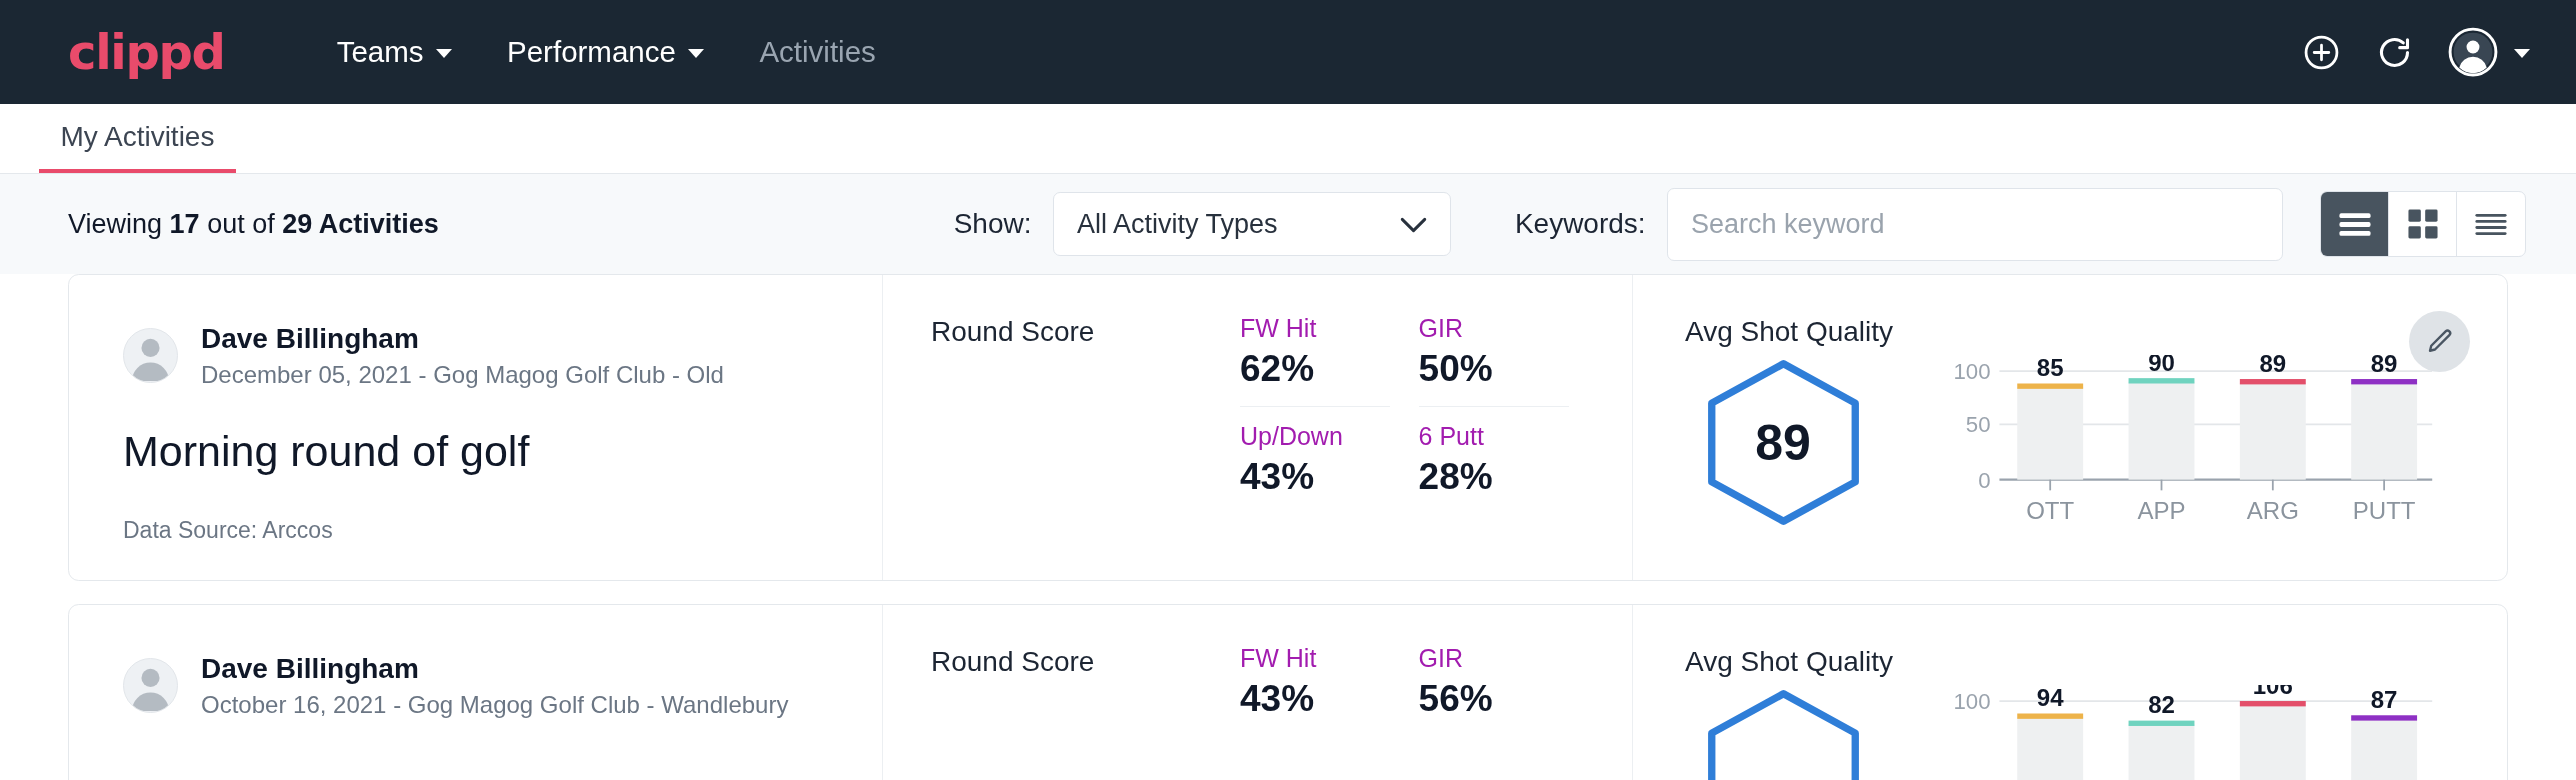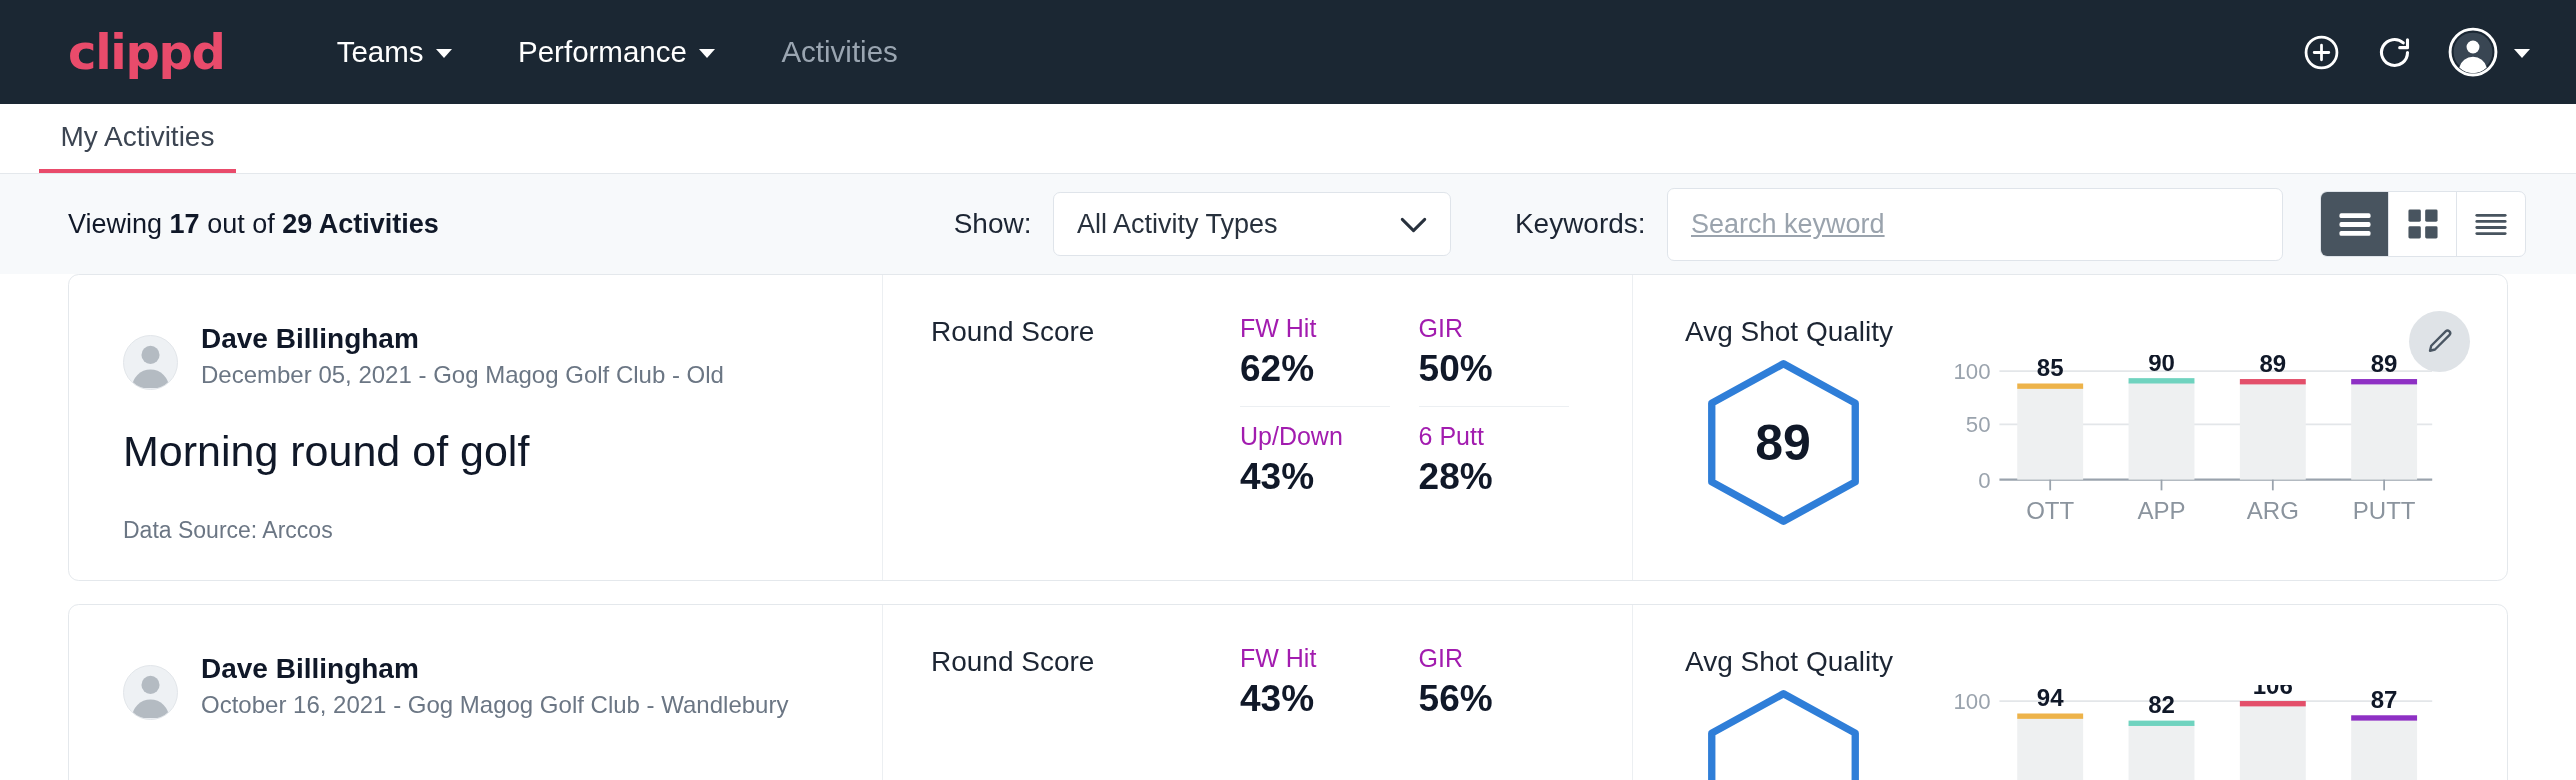--- a/index.html
+++ b/index.html
@@ -19,21 +19,21 @@
     padding: 0 46px 0 68px;
   }
   .logo {
     font-size: 48px;
     font-weight: 700;
     color: #e94b6b;
     letter-spacing: -1.3px;
     margin-right: 87px;
     font-family: "DejaVu Sans", sans-serif;
   }
-  .navitems { display: flex; align-items: center; gap: 16px; }
+  .navitems { display: flex; align-items: center; gap: 5px; }
   .navitem {
     display: flex; align-items: center; gap: 12.5px;
     color: #ffffff;
     font-size: 29.5px;
     padding: 0 25px;
     cursor: pointer;
     white-space: nowrap;
   }
   .navitem.muted { color: #9aa5b1; }
   .chev {
@@ -96,21 +96,20 @@
   .searchbox {
     width: 616px; height: 73px;
     background: #fff;
     border: 1.8px solid #dfe4ea;
     border-radius: 7.1px;
     display: flex; align-items: center;
     padding: 0 23px;
     font-size: 27px; color: #9aa3ad;
     margin-right: 37px;
     cursor: text;
-    text-decoration: underline;
   }
   .viewtoggle {
     display: flex;
     border: 1.8px solid #dfe4ea;
     border-radius: 7.1px;
     overflow: hidden;
     background: #fff;
   }
   .vt {
     width: 68px; height: 64px;
@@ -131,21 +130,21 @@
     align-items: stretch;
     margin-bottom: 23px;
     position: relative;
     height: 307px;
   }
   .col-info {
     width: 814px;
     padding: 46px 54px 0 54px;
     border-right: 1.8px solid #eceff2;
   }
-  .person { display: flex; align-items: flex-end; gap: 23px; }
+  .person { display: flex; align-items: center; gap: 23px; }
   .pavatar {
     width: 55px; height: 55px; border-radius: 50%;
     background: #eef1f4; border: 1.8px solid #e2e6ea;
     display: flex; align-items: flex-end; justify-content: center;
     overflow: hidden; flex: none;
   }
   .pname { font-size: 28px; font-weight: 700; color: #101828; line-height: 1.25; }
   .pmeta { font-size: 24px; color: #6b7684; line-height: 1.3; margin-top: 2.7px; }
   .ctitle { font-size: 43px; color: #101828; margin-top: 37px; font-weight: 400; }
   .csource { font-size: 23px; color: #6b7684; margin-top: 41px; }

